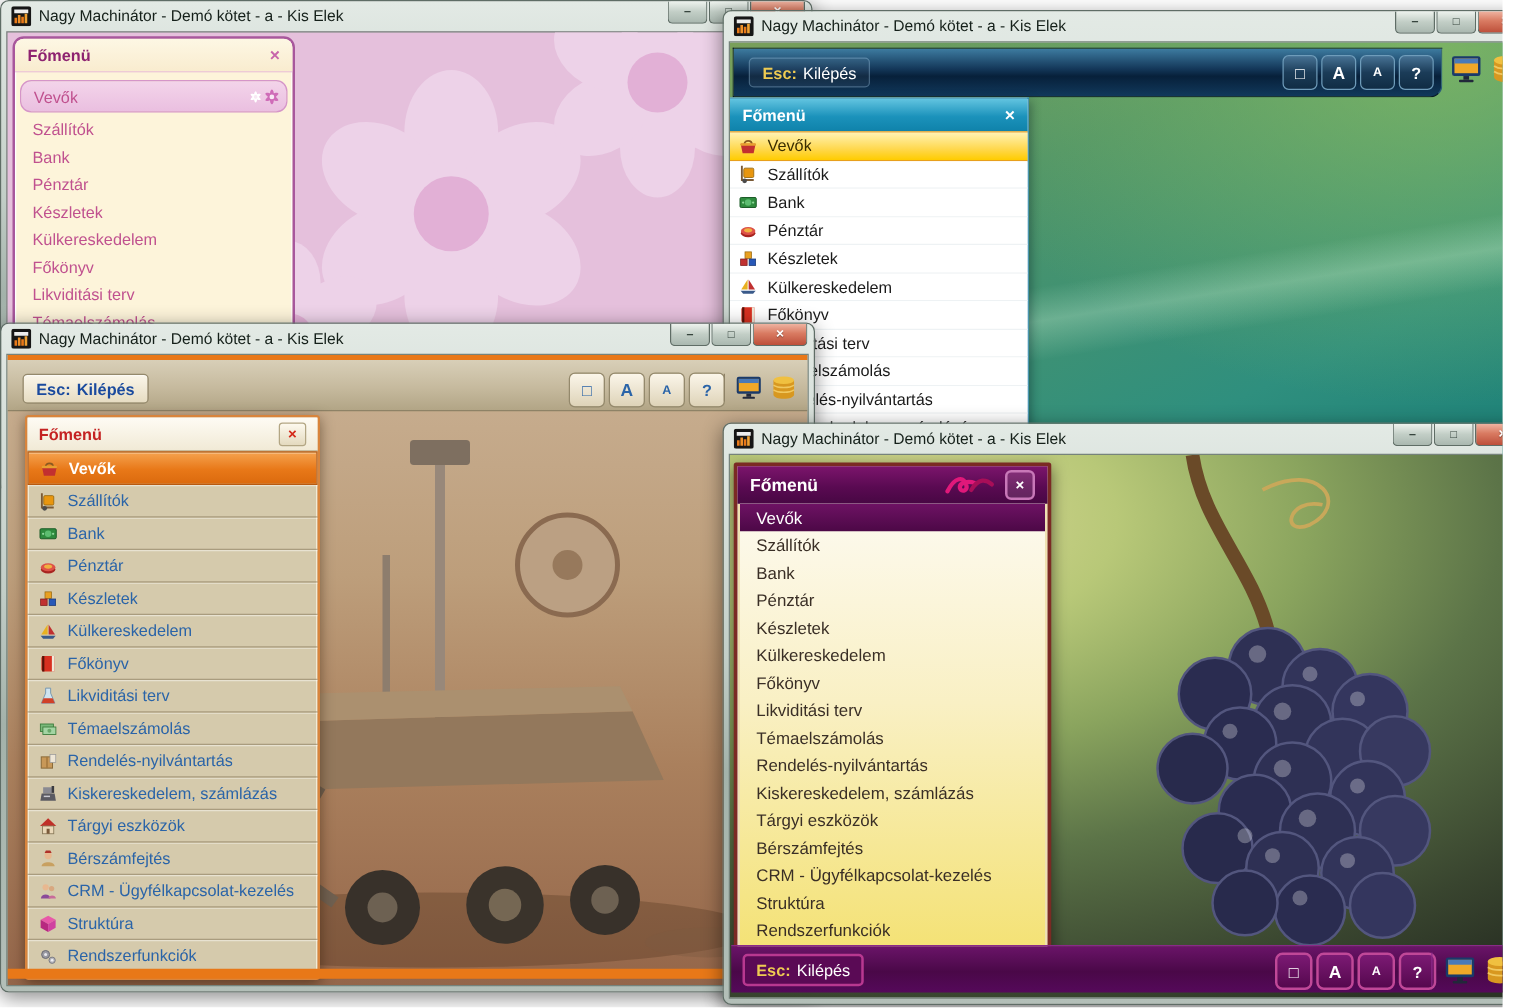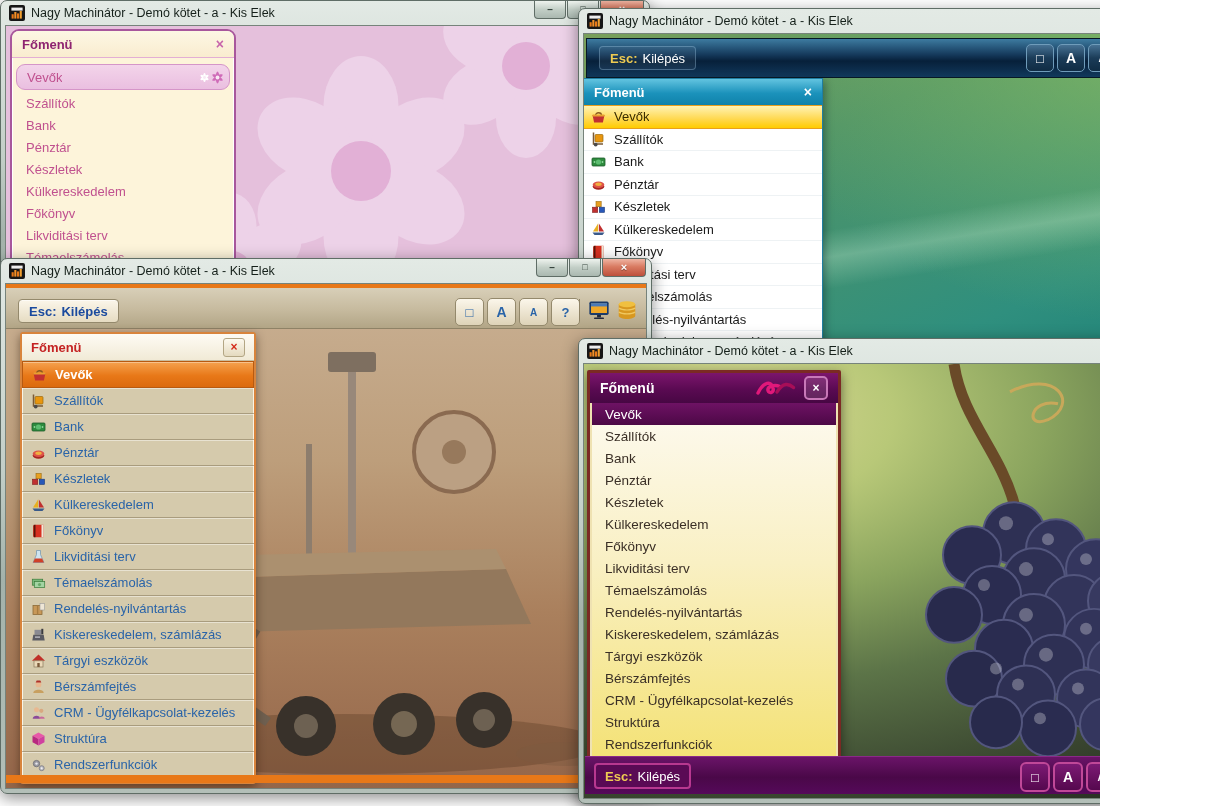--- a/index.html
+++ b/index.html
@@ -1,16 +1,16 @@
 <!DOCTYPE html>
 <html><head>
 <meta charset="utf-8">
 <style>
   html,body{margin:0;padding:0;}
-  .screen{position:relative;width:1100px;height:806px;background:#ffffff;overflow:hidden;
+  .screen{position:relative;width:1202px;height:806px;background:#ffffff;overflow:hidden;
           font-family:"Liberation Sans",sans-serif;font-size:13px;}
 
   
   .win{position:absolute;border:1px solid #5f6d66;border-radius:7px;
        background:linear-gradient(180deg,#e3eae5 0%,#c2cec7 40%,#a3b2aa 60%,#b3bfb8 100%);
        box-shadow:0 4px 16px rgba(0,0,0,.45);}
   .titlebar{position:absolute;top:0;left:0;right:0;height:24px;display:flex;align-items:center;
             gap:6px;padding:0 8px;color:#15201a;font-size:12.5px;white-space:nowrap;overflow:hidden;}
   .appicon{width:16px;height:16px;flex:0 0 16px;display:inline-block;}
   .wctrls{position:absolute;right:5px;top:0;display:flex;gap:1px;}

